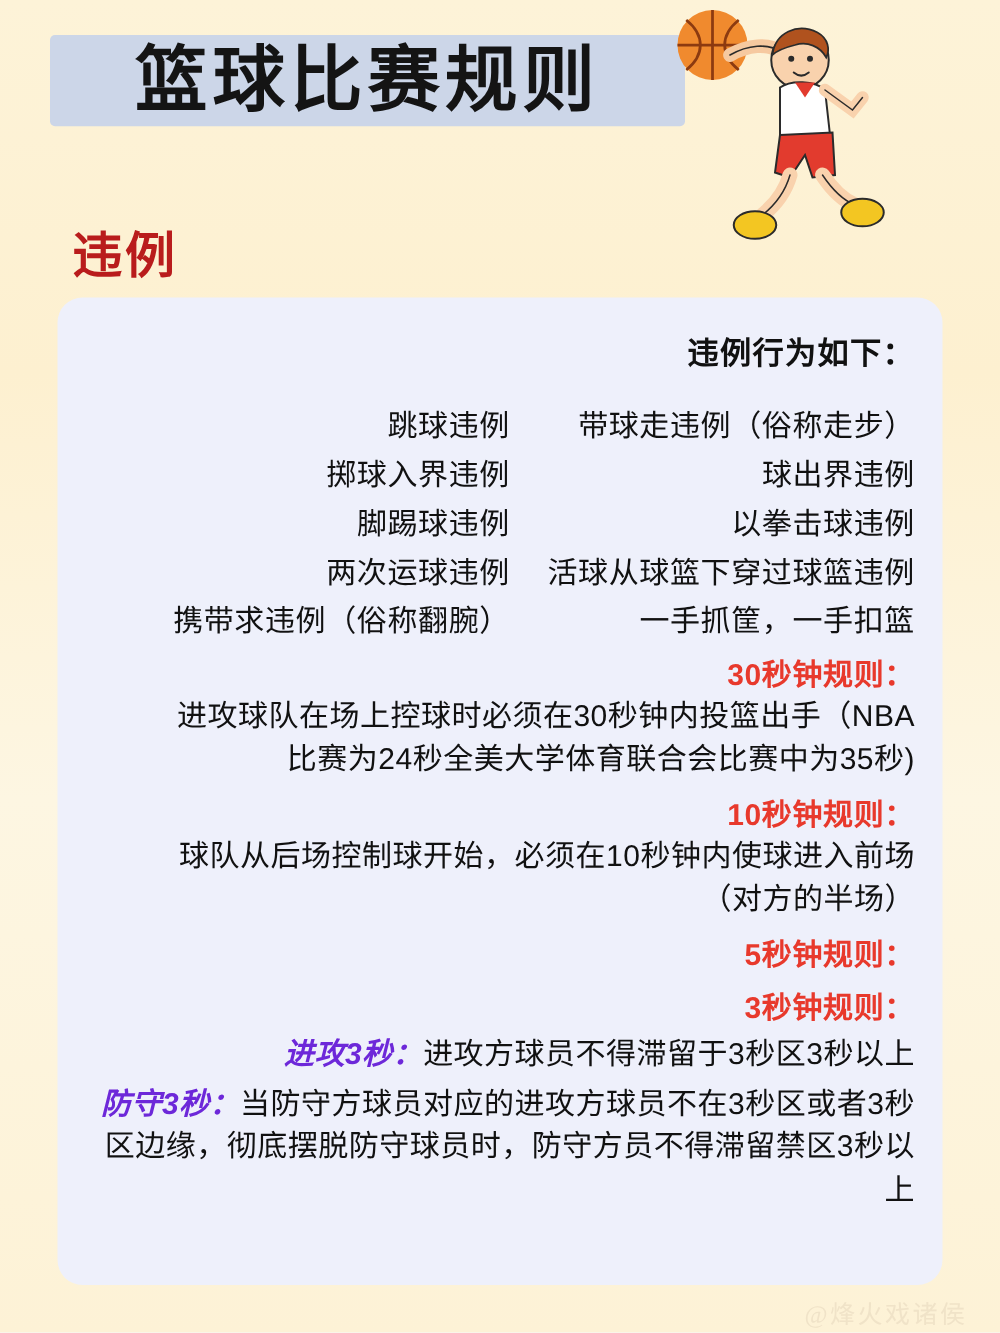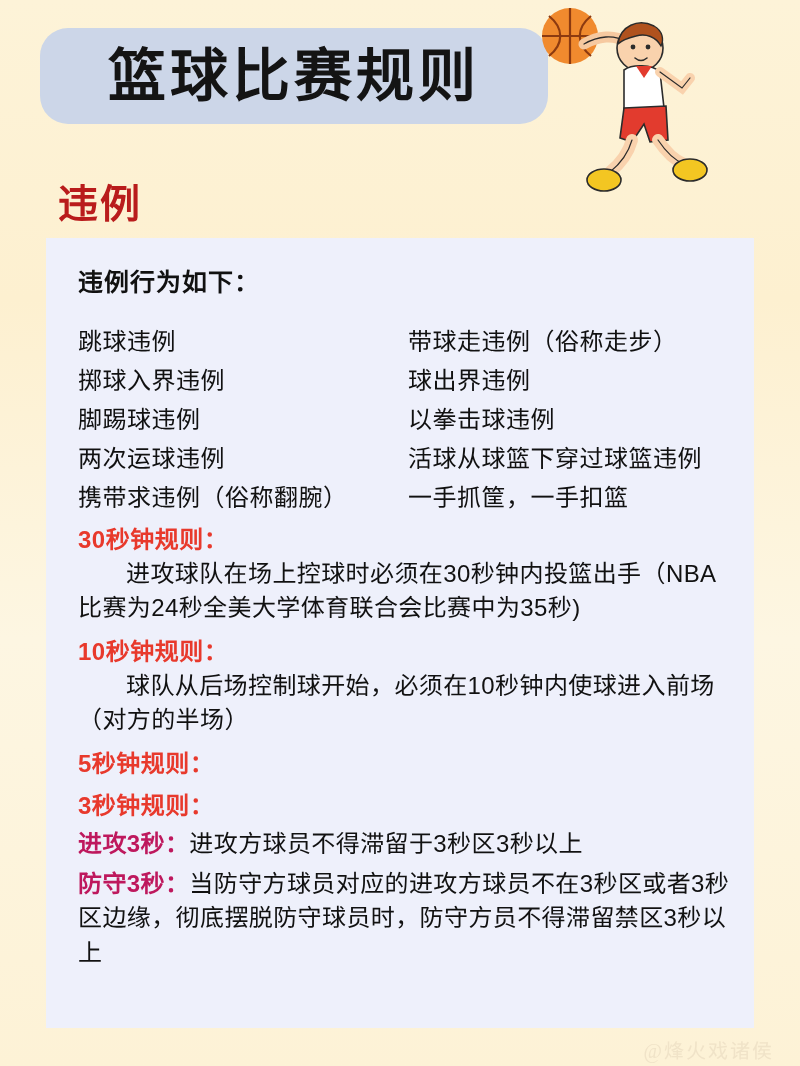--- a/index.html
+++ b/index.html
@@ -14,23 +14,23 @@
     position: relative;
     overflow: hidden;
   }
 
   
   .title-wrap {
     position: absolute;
     left: 40px;
     top: 28px;
     width: 508px;
-    height: 96px;
+    height: 73px;
     background: #ccd6e8;
-    border-radius: 28px;
+    border-radius: 4px;
     display: flex;
     align-items: center;
     justify-content: center;
   }
   .title-text {
     font-size: 58px;
     font-weight: 700;
     letter-spacing: 4px;
     color: #141414;
     line-height: 1;
@@ -58,23 +58,24 @@
   }
 
   
   .card {
     position: absolute;
     left: 46px;
     top: 238px;
     width: 708px;
     height: 790px;
     background: #eef0fb;
-    border-radius: 0;
+    border-radius: 20px;
     padding: 18px 22px 0 22px;
     box-sizing: border-box;
+    text-align: right;
   }
 
   .lead {
     font-size: 25px;
     font-weight: 700;
     color: #111;
     margin: 6px 0 10px 10px;
     letter-spacing: 1px;
   }
 
@@ -111,22 +112,23 @@
     letter-spacing: 0.4px;
   }
   .inline-row {
     font-size: 24px;
     color: #111;
     line-height: 1.42;
     margin: 6px 0 2px 10px;
     letter-spacing: 0.4px;
   }
   .inline-row .red {
-    color: #be185d;
-    font-weight: 700;
+    color: #6d28d9;
+    font-weight: 700;
+    font-style: italic;
   }
 
   
   .watermark {
     position: absolute;
     right: 26px;
     bottom: 2px;
     font-size: 20px;
     color: #f0e3c8;
     letter-spacing: 2px;

